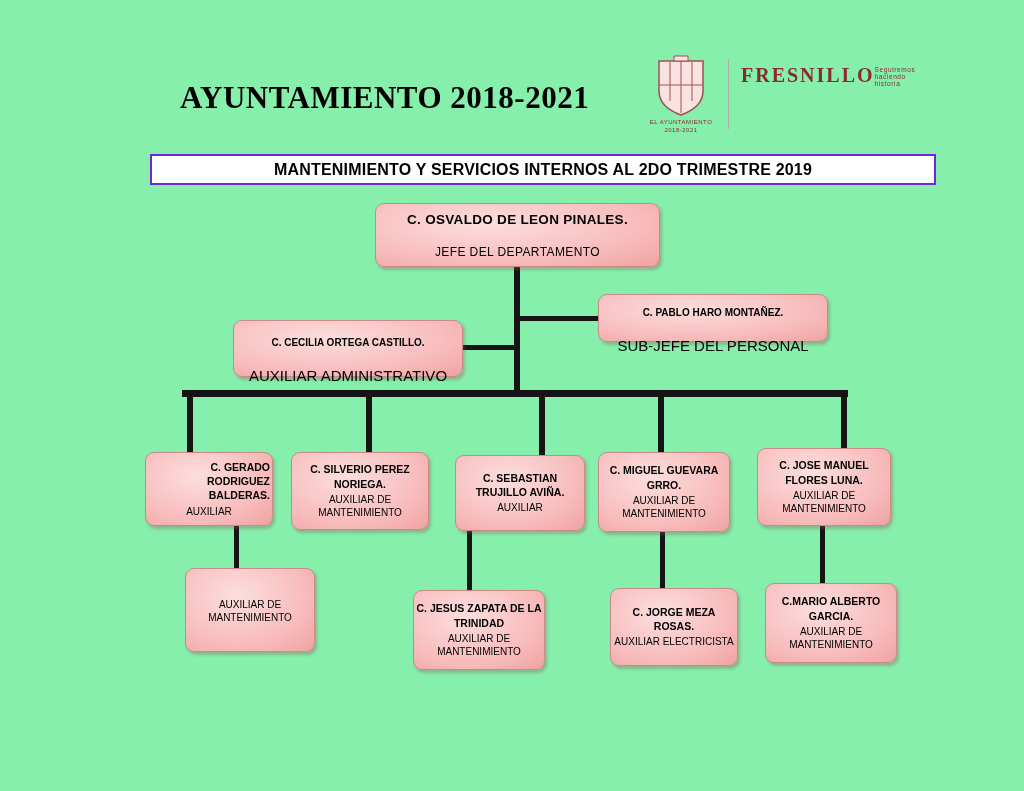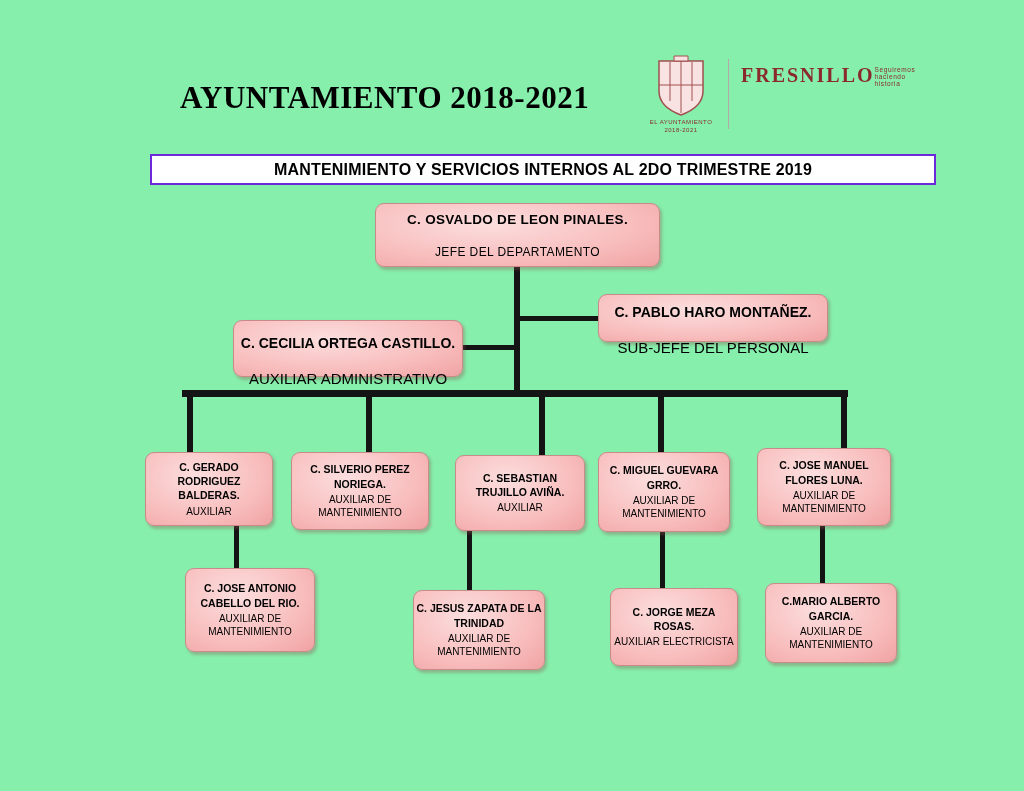--- a/index.html
+++ b/index.html
@@ -38,21 +38,21 @@
     box-shadow: 2px 2.5px 3px rgba(140,80,80,0.35);
     display:flex; flex-direction:column; align-items:center; justify-content:center;
     text-align:center; padding:4px 2px;
   }
   .node .name { font-weight:bold; }
   .node .role { font-weight:normal; }
 
   .node-head .name { font-size:13.5px; letter-spacing:0.3px; }
   .node-head .role { font-size:12px; margin-top:18px; letter-spacing:0.4px; }
 
-  .node-l2 .name { font-size:14px;margin-top:24px; }
+  .node-l2 .name { font-size:10px;margin-top:24px; }
   .node-l2 .role { font-size:15px; margin-top:19px; }
 
   .node-sm .name { font-size:10.5px; line-height:1.35; }
   .node-sm .role { font-size:10px; line-height:1.35; margin-top:2px; }
 
   .line { position:absolute; background:#141414; }
 </style>
 </head>
 <body>
 
@@ -115,21 +115,21 @@
 
   <div class="node node-l2" style="left:598px; top:294px; width:230px; height:48px;">
     <div class="name">C. PABLO HARO MONTAÑEZ.</div>
     <div class="role">SUB-JEFE DEL PERSONAL</div>
   </div>
   <div class="node node-l2" style="left:233px; top:320px; width:230px; height:57px;">
     <div class="name">C. CECILIA ORTEGA CASTILLO.</div>
     <div class="role">AUXILIAR ADMINISTRATIVO</div>
   </div>
 
-  <div class="node node-sm" style="left:145px; top:452px; width:128px; height:74px;">
+  <div class="node node-sm" style="left:145px; top:452px; width:128px; height:74px;text-align:right;">
     <div class="name">C. GERADO RODRIGUEZ BALDERAS.</div>
     <div class="role">AUXILIAR</div>
   </div>
   <div class="node node-sm" style="left:291px; top:452px; width:138px; height:78px;">
     <div class="name">C. SILVERIO PEREZ NORIEGA.</div>
     <div class="role">AUXILIAR DE MANTENIMIENTO</div>
   </div>
   <div class="node node-sm" style="left:455px; top:455px; width:130px; height:76px;">
     <div class="name">C. SEBASTIAN TRUJILLO AVIÑA.</div>
     <div class="role">AUXILIAR</div>
@@ -137,21 +137,20 @@
   <div class="node node-sm" style="left:598px; top:452px; width:132px; height:80px;">
     <div class="name">C. MIGUEL GUEVARA GRRO.</div>
     <div class="role">AUXILIAR DE MANTENIMIENTO</div>
   </div>
   <div class="node node-sm" style="left:757px; top:448px; width:134px; height:78px;">
     <div class="name">C. JOSE MANUEL FLORES LUNA.</div>
     <div class="role">AUXILIAR DE MANTENIMIENTO</div>
   </div>
 
   <div class="node node-sm" style="left:185px; top:568px; width:130px; height:84px;">
-    <div class="name">C. JOSE ANTONIO CABELLO DEL RIO.</div>
     <div class="role">AUXILIAR DE MANTENIMIENTO</div>
   </div>
   <div class="node node-sm" style="left:413px; top:590px; width:132px; height:80px;">
     <div class="name">C. JESUS ZAPATA DE LA TRINIDAD</div>
     <div class="role">AUXILIAR DE MANTENIMIENTO</div>
   </div>
   <div class="node node-sm" style="left:610px; top:588px; width:128px; height:78px;">
     <div class="name">C. JORGE MEZA ROSAS.</div>
     <div class="role">AUXILIAR ELECTRICISTA</div>
   </div>

